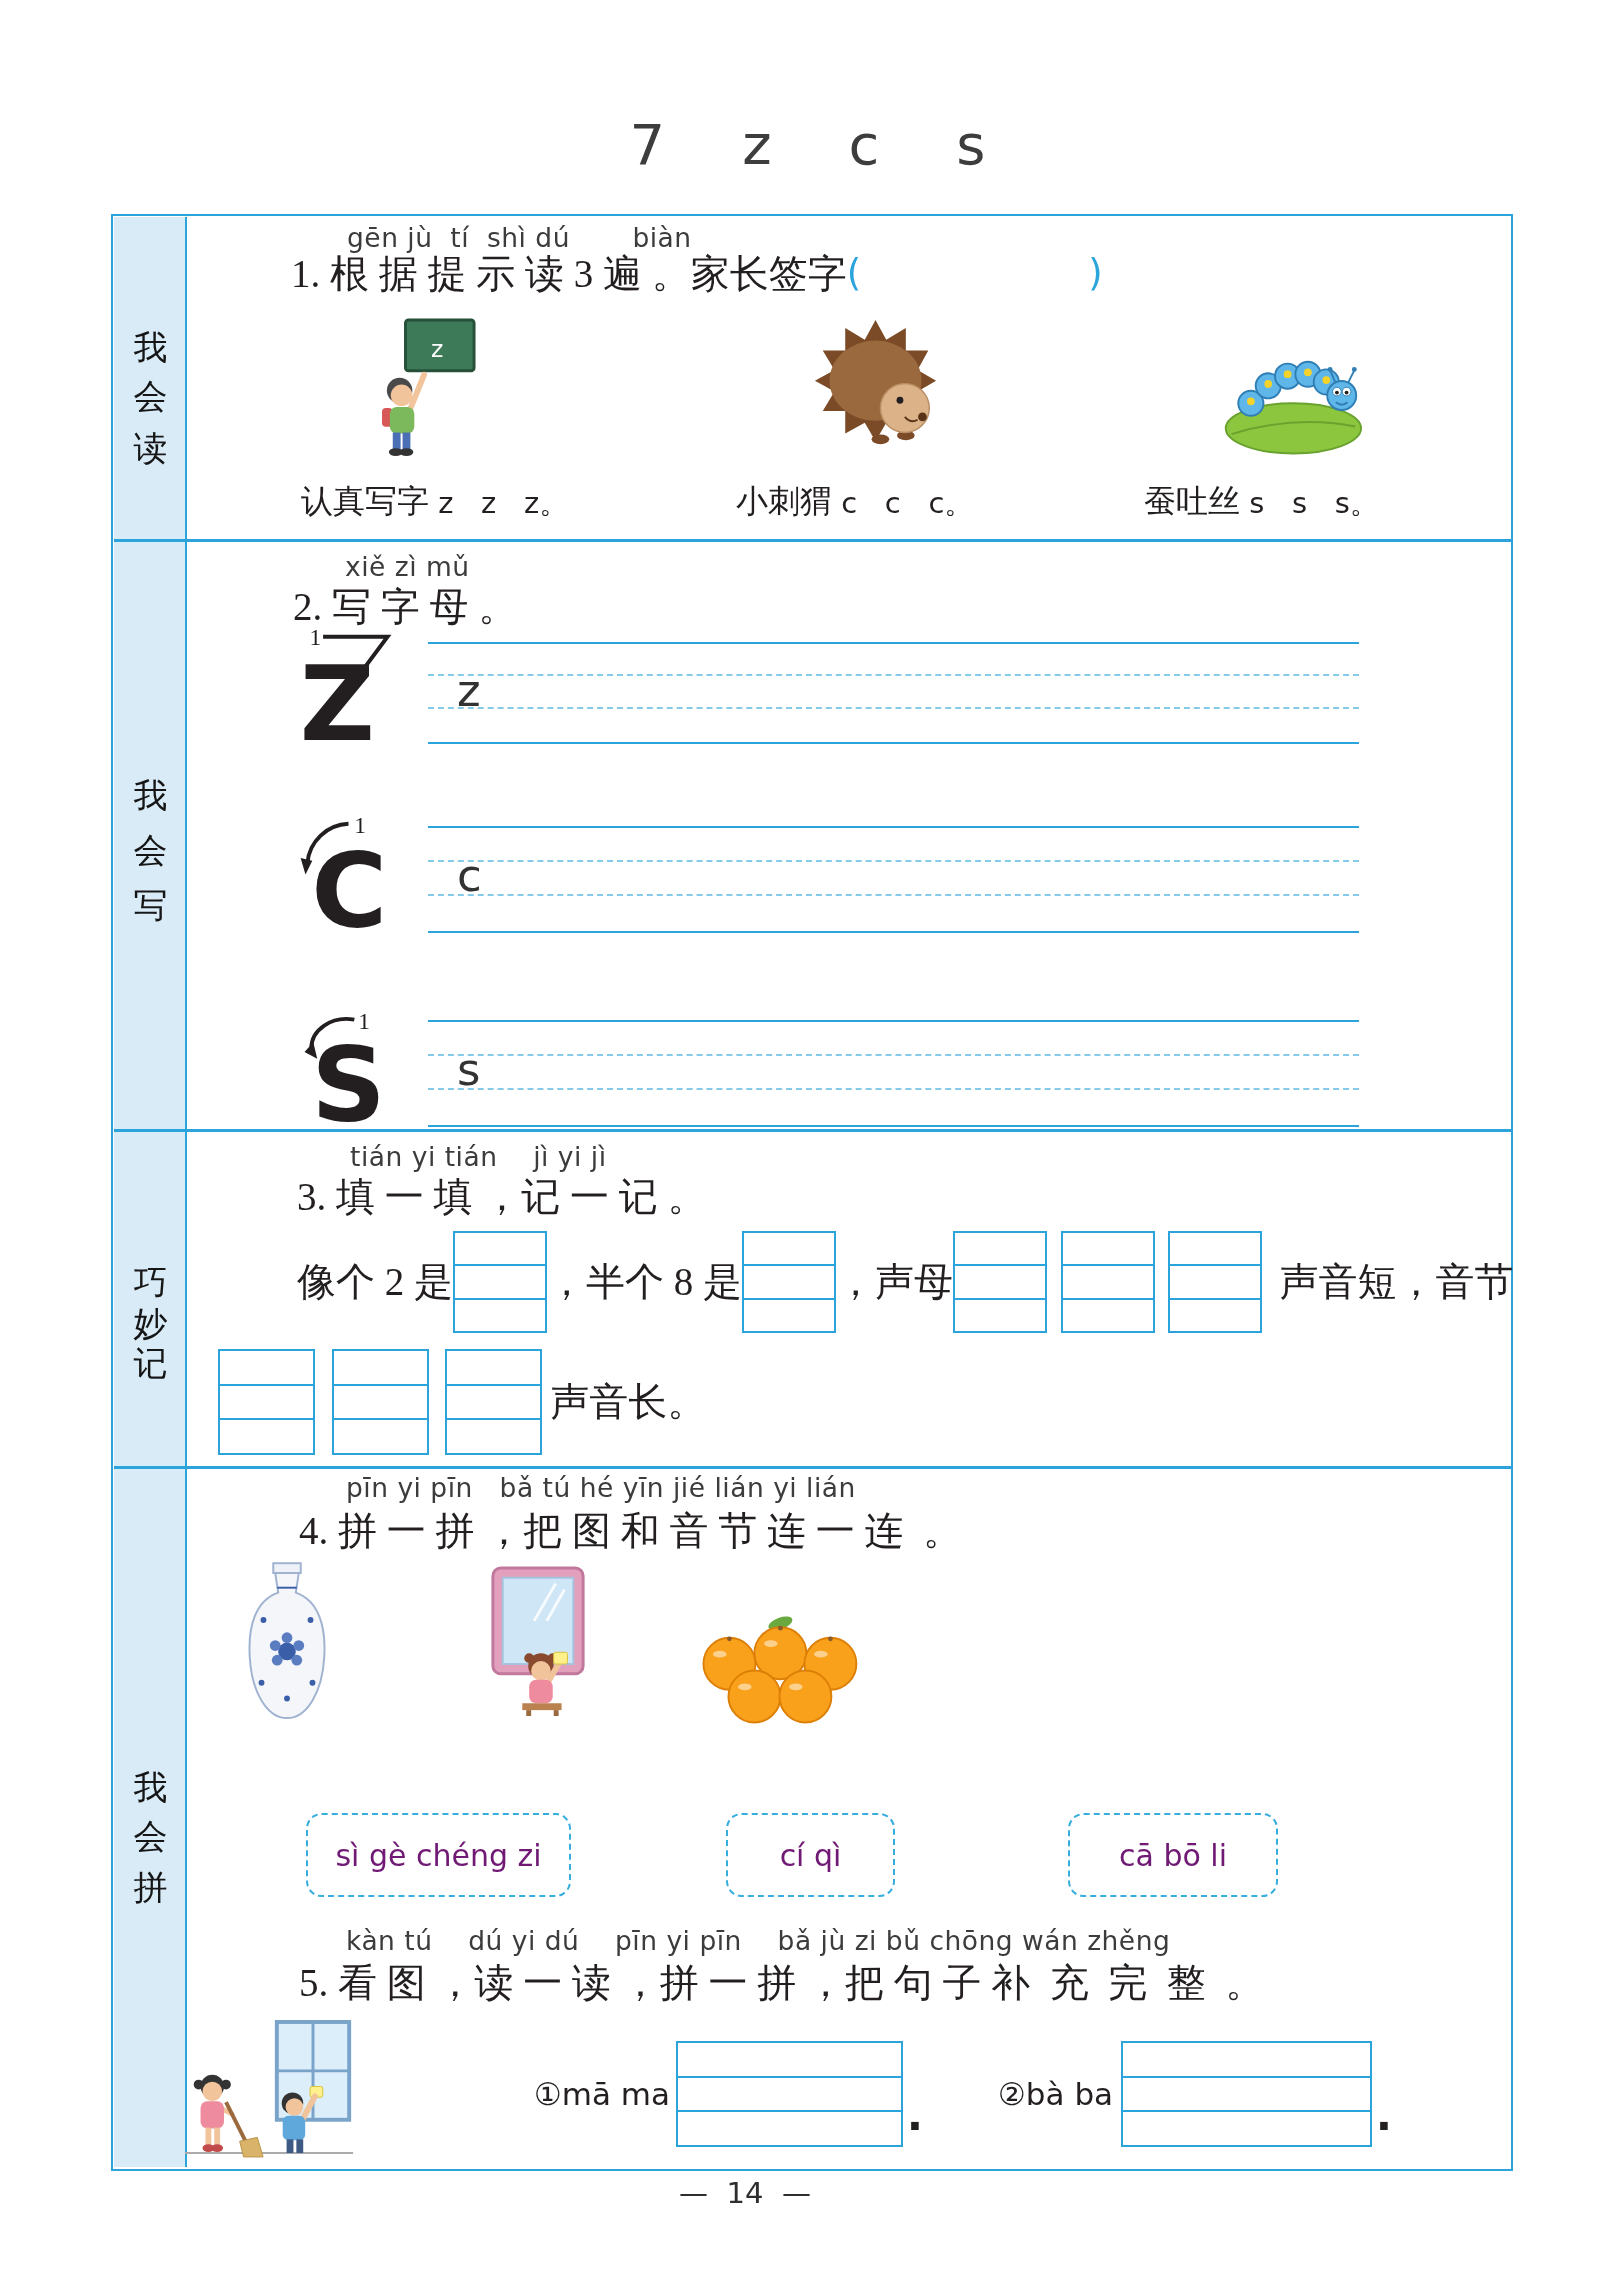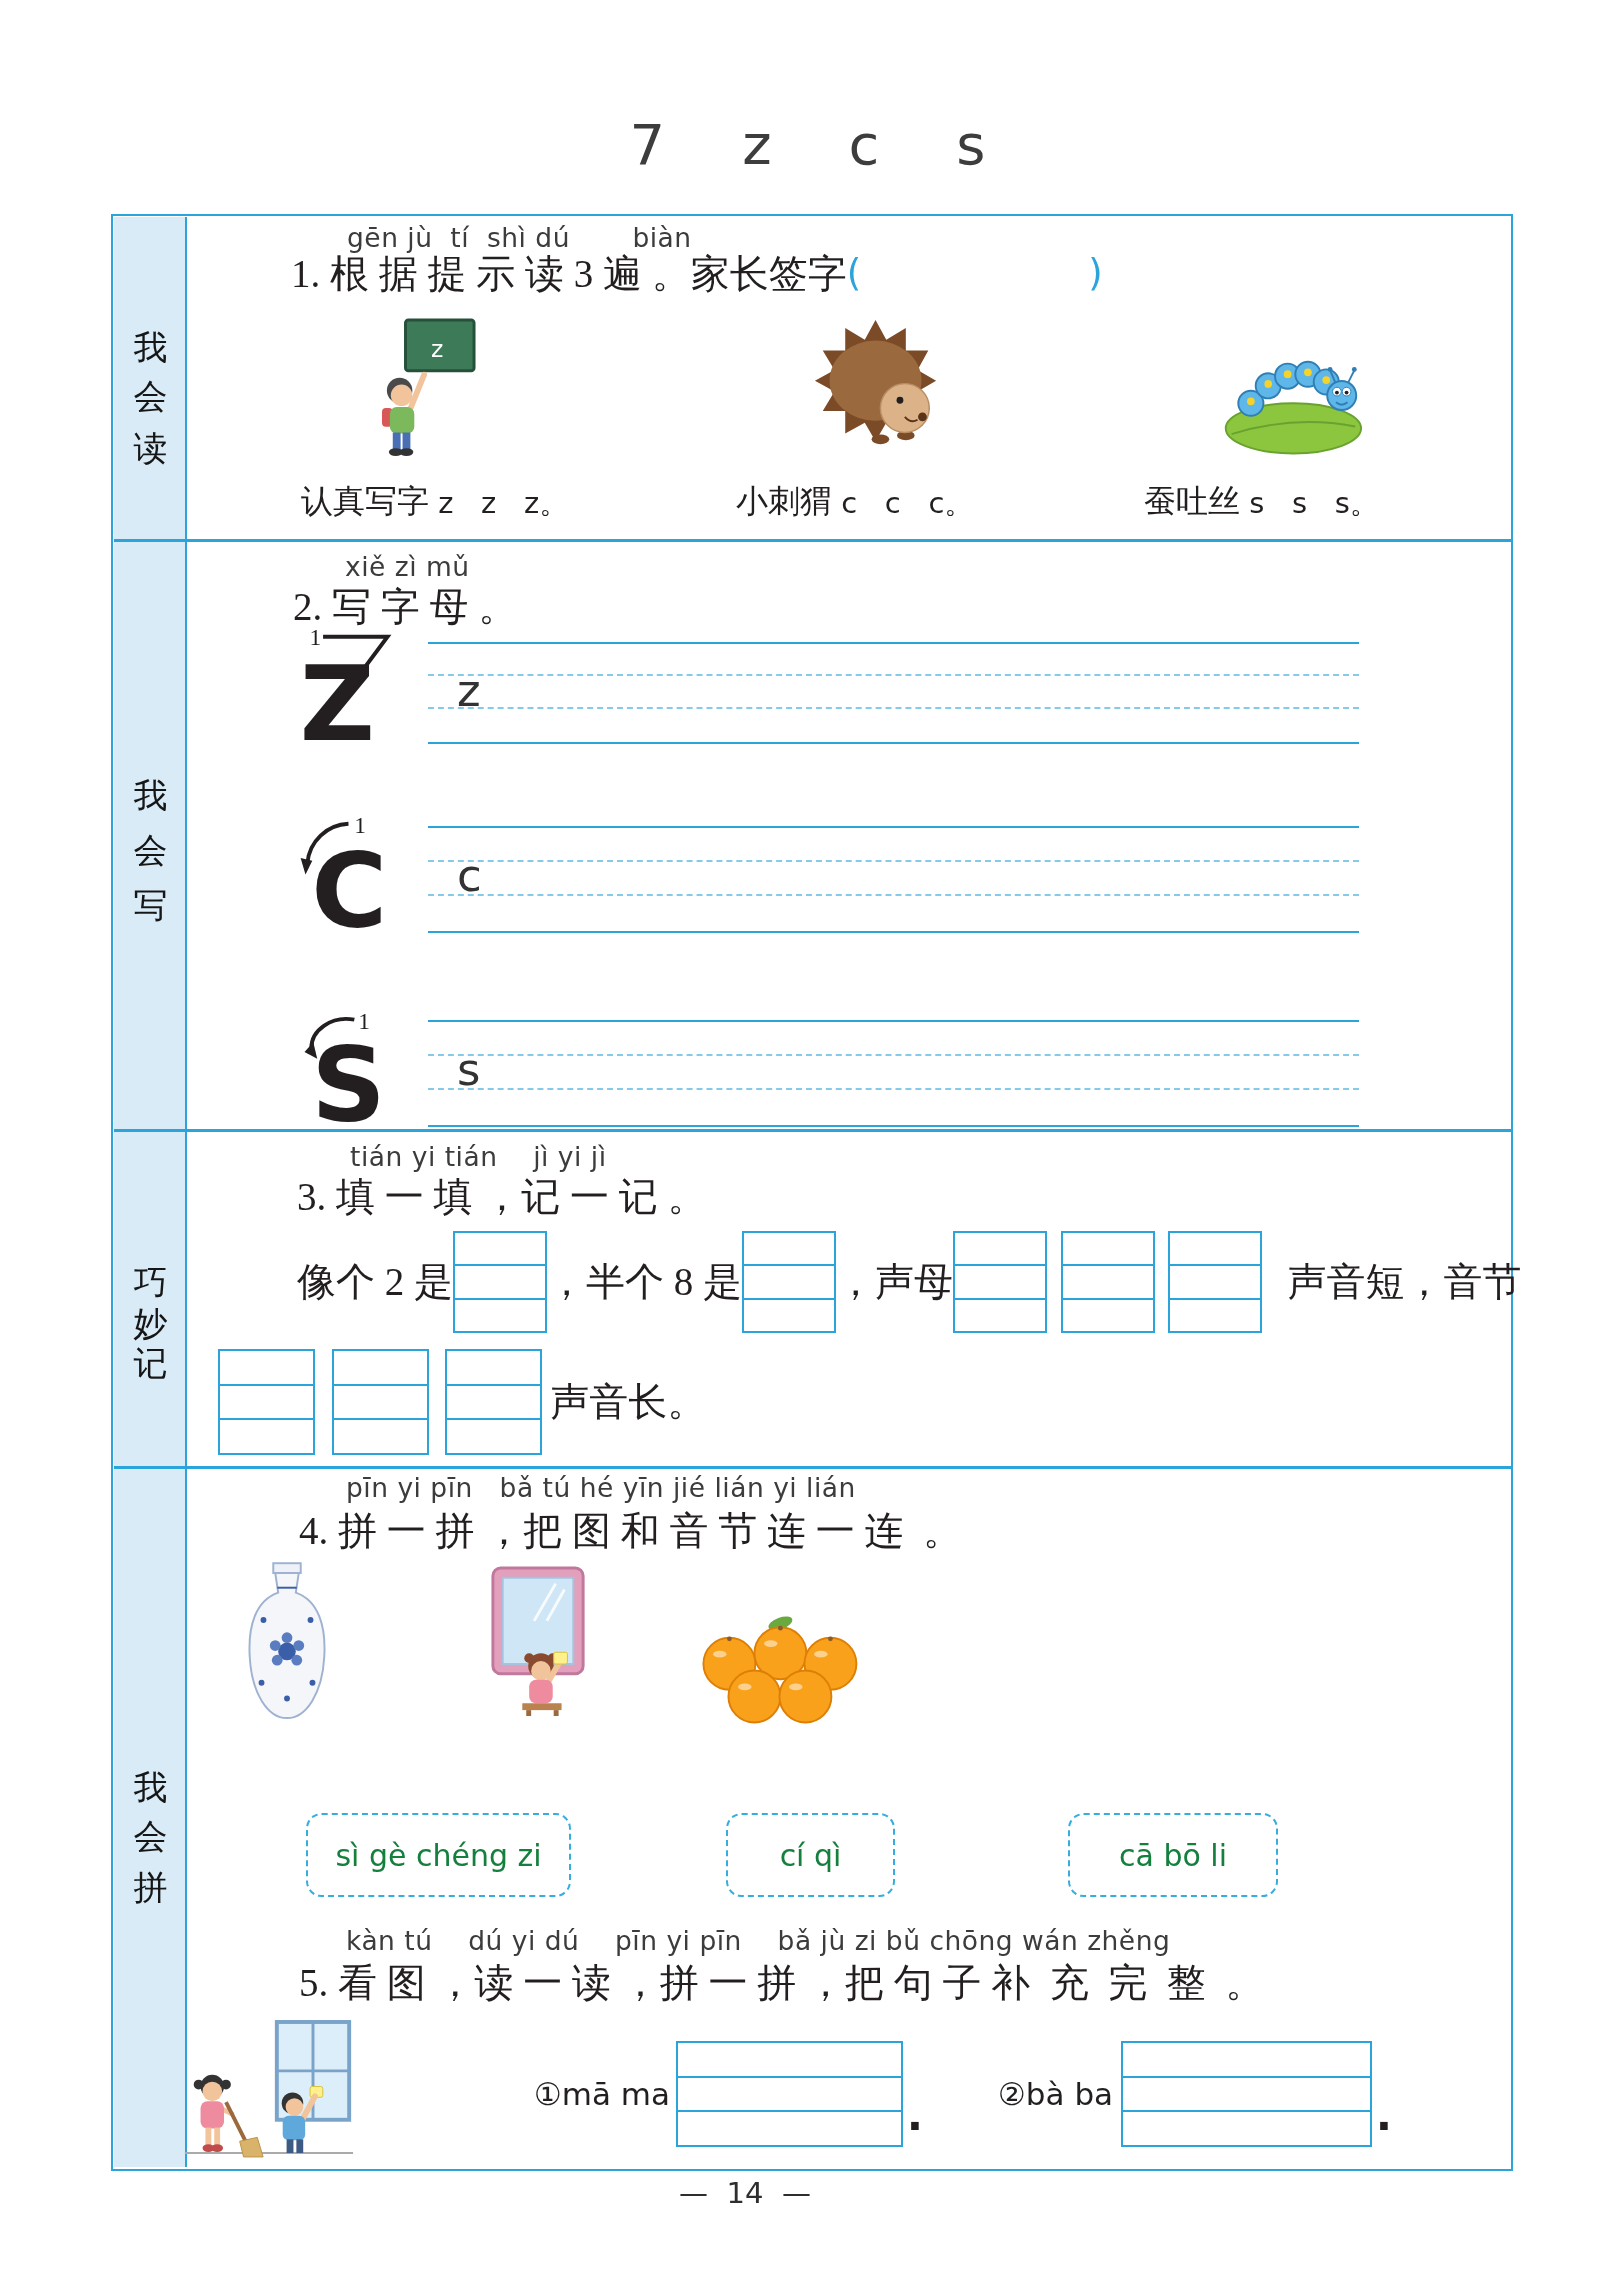--- a/index.html
+++ b/index.html
@@ -28,21 +28,21 @@
   .wgrid .d1{top:31%}.wgrid .d2{top:64%}
   .wgrid .sample{position:absolute;left:29px;top:24%;line-height:1;
                  font-family:"DejaVu Sans",sans-serif;font-size:45px;color:#333}
   
   .pbox{border:2px solid #2aa4da;background:#fff;display:flex;flex-direction:column;flex:none}
   .pbox i{flex:1;display:block}
   .pbox i + i{border-top:2px solid #2aa4da}
   .row{display:flex;align-items:center}
   .g14{margin-left:13.7px}.g17{margin-left:16.7px}
   .sylbox{border:2.9px dashed #35aede;border-radius:15.7px;display:flex;align-items:center;justify-content:center;
-          font-family:"DejaVu Sans",sans-serif;font-size:30px;color:#15803d;background:#fff}
+          font-family:"DejaVu Sans",sans-serif;font-size:30px;color:#701a75;background:#fff}
   .ansl{font-family:"DejaVu Sans",sans-serif;font-size:31px;white-space:pre}
   .dot{font-family:"DejaVu Sans",sans-serif;font-size:43px;font-weight:bold;align-self:flex-end;
        line-height:1;margin:0 5.9px 9.8px 3.9px}
   .pagenum{left:598px;top:2176px;width:294px;text-align:center;white-space:pre;
            font-family:"DejaVu Sans",sans-serif;font-size:29px;color:#2e2e2e}
   .blt{font:bold 106px "DejaVu Sans",sans-serif;fill:#231f20}
   .bln{font:400 24px "Liberation Serif",serif;fill:#231f20}
   svg{display:block}
 </style>
 </head>
@@ -211,21 +211,21 @@
     <div class="pbox g14" style="width:90px;height:98px">
         <i></i>
         <i></i>
         <i></i>
       </div>
     <div class="pbox g14" style="width:90px;height:98px">
         <i></i>
         <i></i>
         <i></i>
       </div>
-    <span class="cnh" style="margin-left:25px">声音短，音节</span>
+    <span class="cnh" style="margin-left:17px">声音短，音节</span>
   </div>
 
   <div class="abs pinyin" style="left:346px;top:1472px">pīn yi pīn   bǎ tú hé yīn jié lián yi lián</div>
 
   <div class="abs row" style="left:218px;top:1345px;height:114px">
     <div class="pbox" style="width:93px;height:102px">
         <i></i>
         <i></i>
         <i></i>
       </div>

